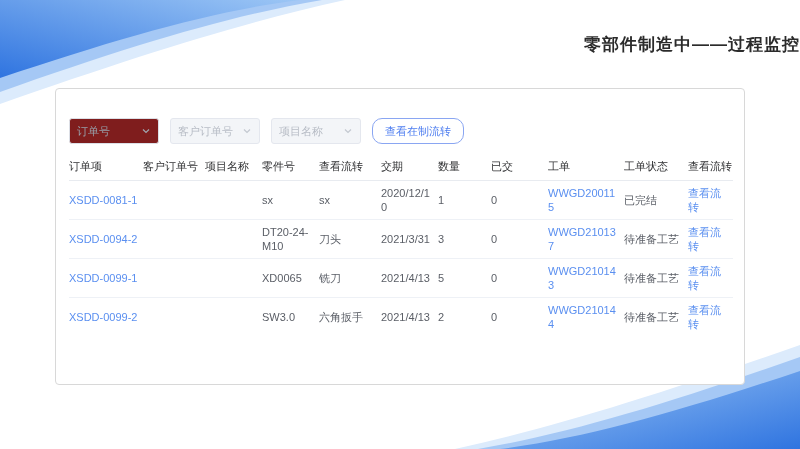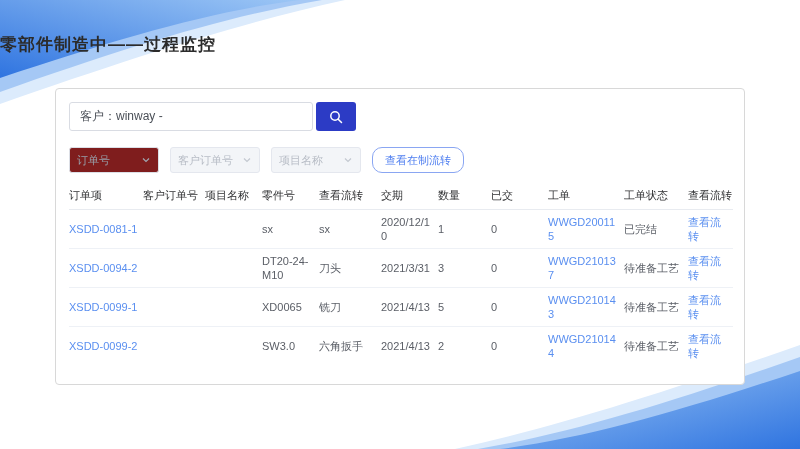--- a/index.html
+++ b/index.html
@@ -9,21 +9,21 @@
     font-family: "Liberation Sans", "DejaVu Sans", sans-serif;
     background: #ffffff;
     overflow: hidden;
   }
   .wave { position:absolute; pointer-events:none; }
   .wave.tl { left:0; top:0; }
   .wave.br { right:0; bottom:0; }
 
   .page-title {
     position:absolute; left:0; top:33px; width:100%;
-    text-align:left; font-size:17px; font-weight:bold;
+    text-align:right; font-size:17px; font-weight:bold;
     color:#2b2b2b; letter-spacing:1px;
   }
 
   .panel {
     position:absolute; left:55px; top:88px; width:690px; height:297px;
     background:#fff; border:1px solid #d8d8d8; border-radius:4px;
     padding:13px 13px 0 13px; overflow:hidden;
   }
 
   
@@ -92,29 +92,20 @@
   </defs>
   <path d="M360,110 L15,110 C115,88 220,55 360,6 Z" fill="#dcebfc"></path>
   <path d="M360,110 L38,110 C132,94 230,64 360,18 Z" fill="#a5c8f5"></path>
   <path d="M360,110 L60,110 C148,99 240,72 360,32 Z" fill="url(#gbr)"></path>
 </svg>
 
 <div class="page-title">零部件制造中——过程监控</div>
 
 <div class="panel">
 
-  <div class="search-row">
-    <input class="search-input" type="text" value="客户：winway -" style="">
-    <button class="search-btn">
-      <svg width="16" height="16" viewBox="0 0 16 16">
-        <circle cx="7" cy="7" r="4.2" fill="none" stroke="#ffffff" stroke-width="1.5"></circle>
-        <line x1="10.2" y1="10.2" x2="13.5" y2="13.5" stroke="#ffffff" stroke-width="1.5" stroke-linecap="round"></line>
-      </svg>
-    </button>
-  </div>
 
   <div class="filter-row">
     <div class="select">
       <span>订单号</span>
       <svg class="chev" width="10" height="10" viewBox="0 0 10 10">
         <polyline points="2,3.5 5,6.5 8,3.5" fill="none" stroke="#a0a6b0" stroke-width="1.2"></polyline>
       </svg>
     </div>
     <div class="select disabled">
       <span>客户订单号</span>

